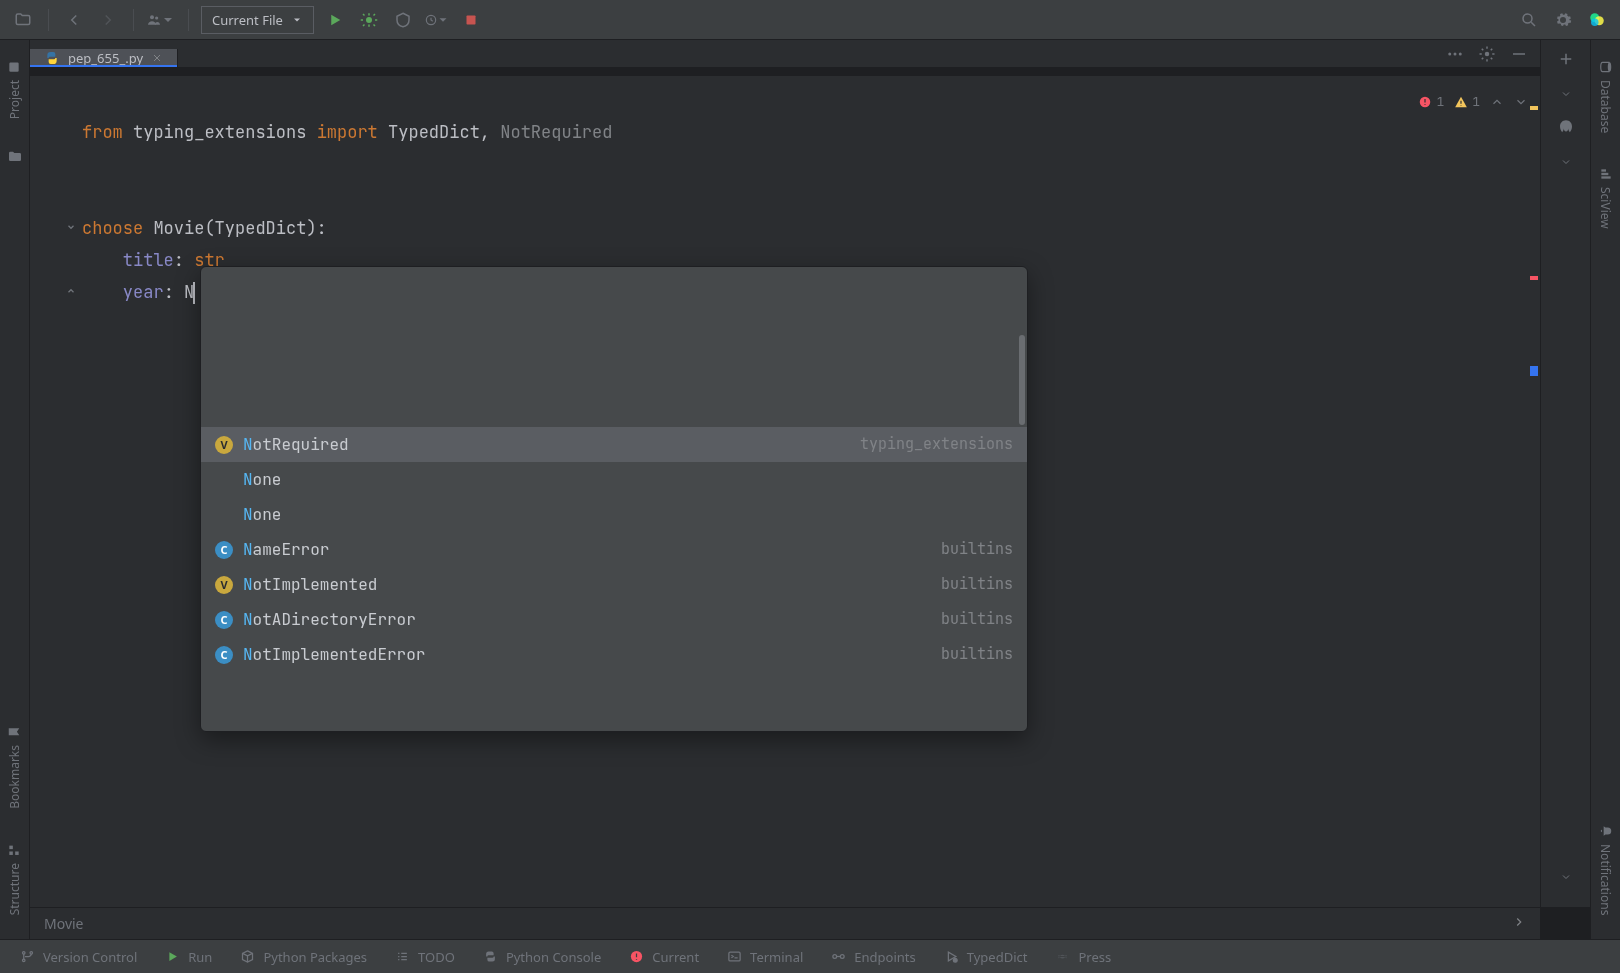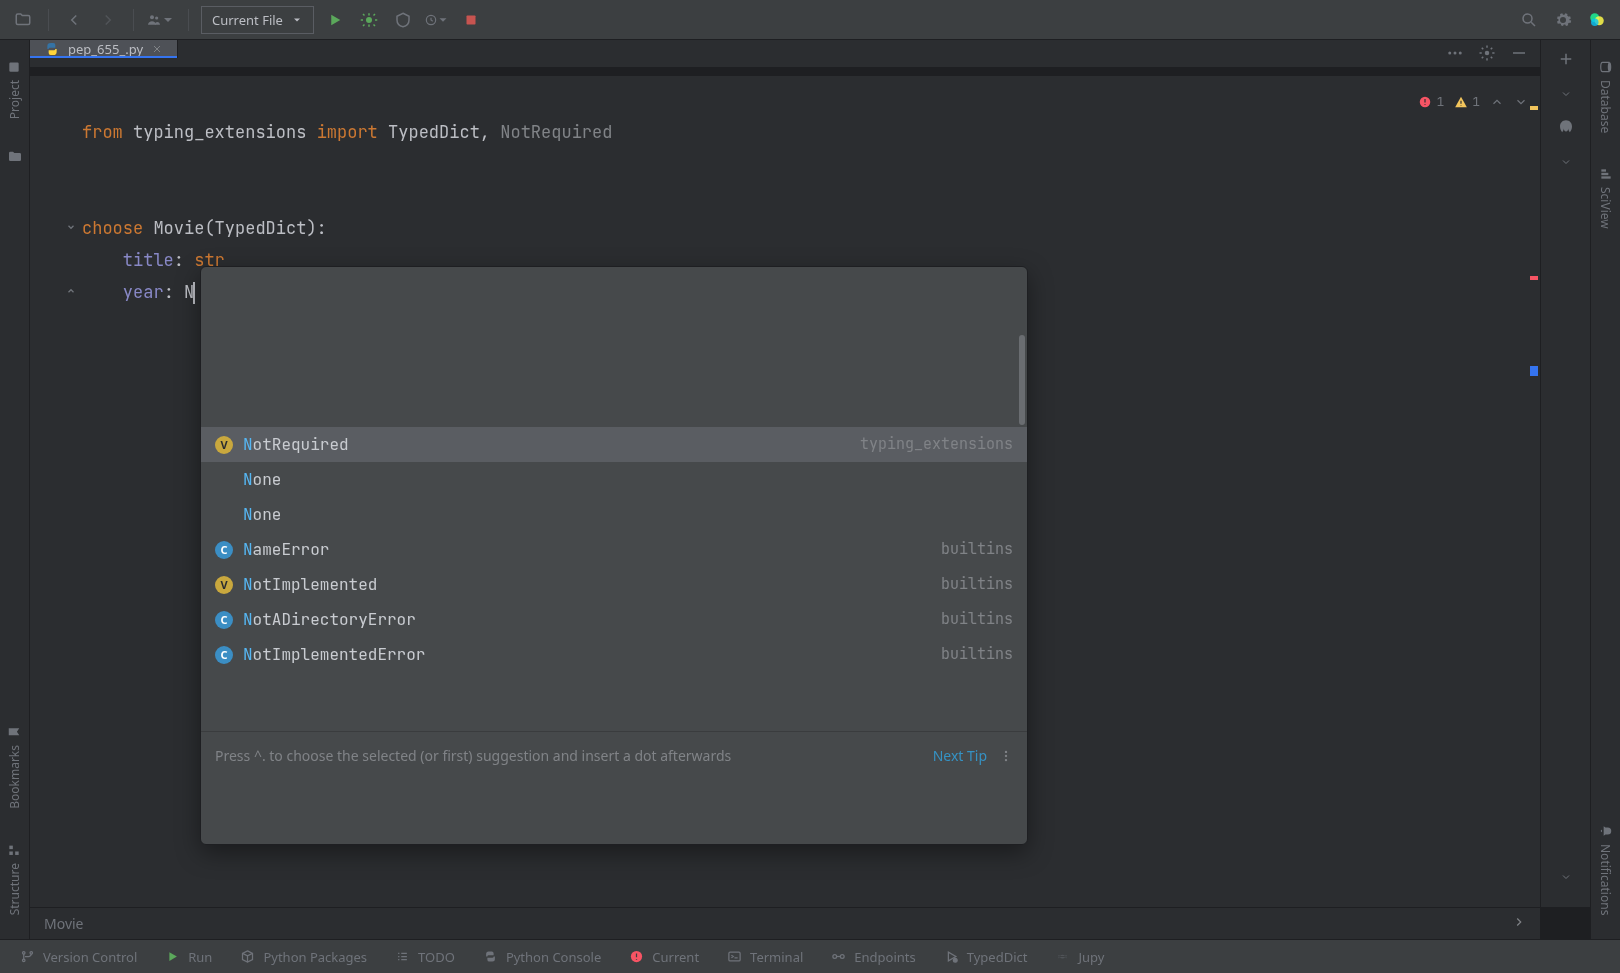--- a/index.html
+++ b/index.html
@@ -65,21 +65,21 @@
     writing-mode:vertical-rl;transform:rotate(180deg);
     color:var(--fg-dim);font-size:12px;display:flex;align-items:center;gap:6px;
     padding:4px 0;
   }
   .stripe-item svg{transform:rotate(90deg);width:14px;height:14px}
   .stripe-stub{color:var(--fg-dim)}
   .rstrip .stripe-item{transform:none;writing-mode:vertical-rl}
   
   .tabbar{
     position:absolute;top:40px;left:30px;right:80px;height:28px;
-    background:var(--bg);display:flex;align-items:flex-start;
+    background:var(--bg);display:flex;align-items:flex-end;
     border-bottom:1px solid var(--border);
   }
   .tab{
     display:flex;align-items:center;gap:8px;padding:0 14px;
     background:#37393d;border-right:1px solid var(--border);
     position:relative;
   }
   .tab.active{background:#4e5157}
   .tab.active::after{content:'';position:absolute;left:0;right:0;bottom:0;height:2px;background:#3574f0}
   .tab .fname{color:var(--fg);font-size:13px}
@@ -413,29 +413,20 @@
     <div class="marker" style="top:30px;background:#f2c55c"></div>
     <div class="marker" style="top:200px;background:#f75464"></div>
     <div class="marker" style="top:290px;background:#3574f0;height:10px"></div>
   </div>
 
   
   <div class="popup">
     <div class="popup-list" id="popup-list">
       <div class="popup-scroll"></div>
     <div class="popup-item sel"><span class="pi-icon pi-v">V</span><span class="pi-name"><span class="hl">N</span>otRequired</span><span class="pi-mod">typing_extensions</span></div><div class="popup-item"><span class="pi-icon " style="visibility: hidden;"></span><span class="pi-name"><span class="hl">N</span>one</span></div><div class="popup-item"><span class="pi-icon " style="visibility: hidden;"></span><span class="pi-name"><span class="hl">N</span>one</span></div><div class="popup-item"><span class="pi-icon pi-c">C</span><span class="pi-name"><span class="hl">N</span>ameError</span><span class="pi-mod">builtins</span></div><div class="popup-item"><span class="pi-icon pi-v">V</span><span class="pi-name"><span class="hl">N</span>otImplemented</span><span class="pi-mod">builtins</span></div><div class="popup-item"><span class="pi-icon pi-c">C</span><span class="pi-name"><span class="hl">N</span>otADirectoryError</span><span class="pi-mod">builtins</span></div><div class="popup-item"><span class="pi-icon pi-c">C</span><span class="pi-name"><span class="hl">N</span>otImplementedError</span><span class="pi-mod">builtins</span></div></div>
-    <div class="popup-footer">
-      <span>Press ^. to choose the selected (or first) suggestion and insert a dot afterwards</span>
-      <span class="link">Next Tip</span>
-      <svg width="14" height="14" viewBox="0 0 24 24" fill="#808387">
-          <circle cx="12" cy="5" r="2"></circle>
-          <circle cx="12" cy="12" r="2"></circle>
-          <circle cx="12" cy="19" r="2"></circle>
-        </svg>
-    </div>
   </div>
 </div>
 
 <div class="breadcrumb">
   <span>Movie</span>
   <span class="chev-r">
     <svg width="14" height="14" viewBox="0 0 24 24" fill="none" stroke="#808387" stroke-width="2">
         <path d="M9 6l6 6-6 6"></path>
       </svg>
   </span>
@@ -503,15 +494,15 @@
     <svg viewBox="0 0 24 24" fill="none" stroke="currentColor" stroke-width="2">
         <path d="M7 5v14l12-7z"></path>
         <circle cx="18" cy="18" r="3" fill="currentColor"></circle>
       </svg>
     <span>TypedDict</span>
   </div>
   <div class="sbtn">
     <svg viewBox="0 0 24 24" fill="currentColor">
         <path d="M5 9c4 3 10 3 14 0-1 4-4 6-7 6s-6-2-7-6zM5 15c4-3 10-3 14 0 -1-4-4-6-7-6s-6 2-7 6z" opacity=".4"></path>
       </svg>
-    <span>Jupy</span>
+    <span>Press</span>
   </div>
 </div>
 
 </body></html>

